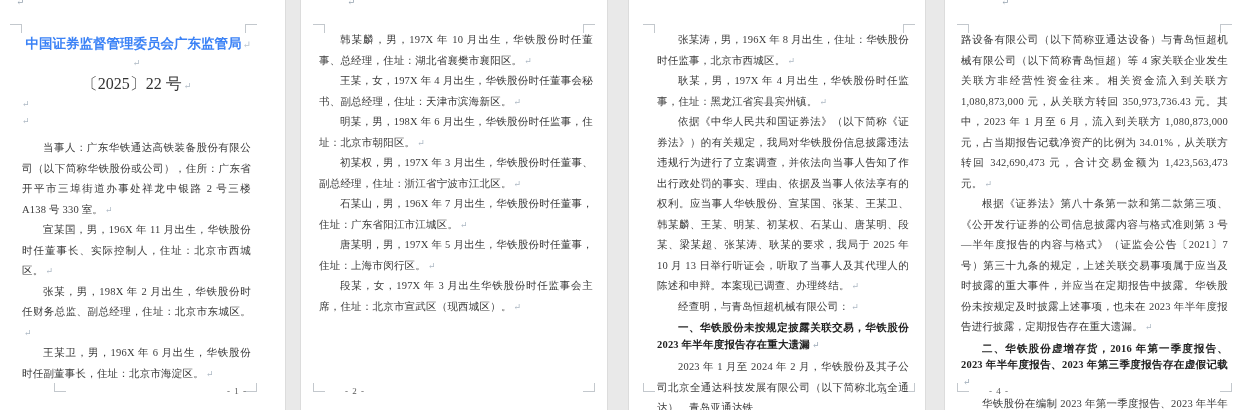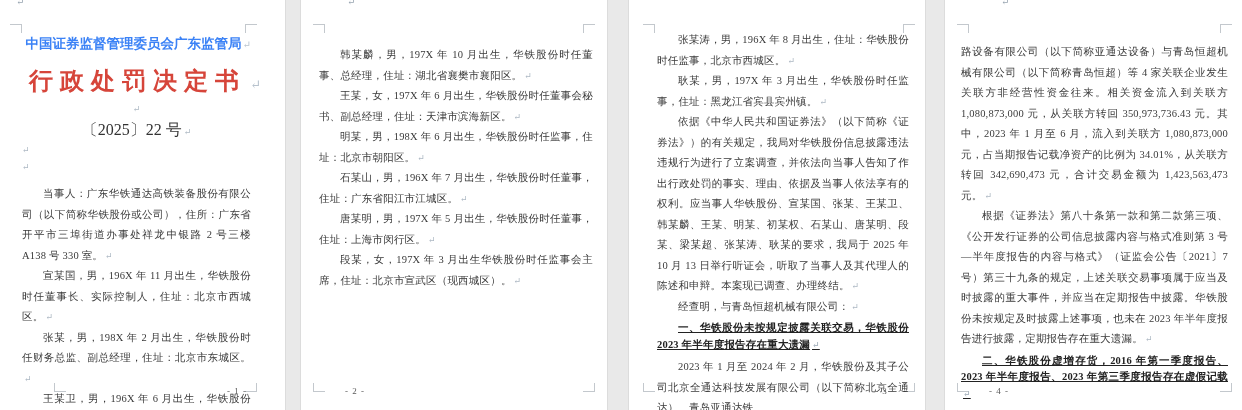--- a/index.html
+++ b/index.html
@@ -14,32 +14,32 @@
     border-left:1px solid #dcdcdc;border-right:1px solid #dcdcdc;
     color:#3a3a3a;
   }
   .page1{width:286px;border-left:none;}
   .page2{width:308px;margin-left:14px;}
   .page3{width:298px;margin-left:20px;}
   .page4{width:298px;margin-left:18px;border-right:none;}
 
   .content{position:relative;height:100%;box-sizing:border-box;}
   .page1 .content{padding:34px 34px 0 22px;}
-  .page2 .content{padding:45px 14px 0 18px;}
+  .page2 .content{padding:30px 14px 0 18px;}
   .page3 .content{padding:30px 16px 0 28px;}
-  .page4 .content{padding:42px 14px 0 16px;}
+  .page4 .content{padding:30px 14px 0 16px;}
 
   .para{
     font-size:10.5px;line-height:20.5px;letter-spacing:.2px;
     text-align:justify;text-indent:2em;color:#3a3a3a;
   }
   .para::after{content:"\21B5";color:#aeb9c4;font-size:9px;margin-left:2px;}
   .para.cont::after{content:"";}
   .para.noindent{text-indent:0;}
-  .para.bold{font-weight:bold;color:#222;line-height:16.5px;margin:3px 0 4px 0;text-decoration:underline;}
+  .para.bold{font-weight:bold;color:#222;line-height:16.5px;margin:3px 0 4px 0;}
 
   
   .agency-title{
     color:#3b82f6;font-weight:bold;font-size:13.5px;line-height:20px;
     text-align:right;white-space:nowrap;
   }
   .agency-title::after{content:"\21B5";color:#b8c3ce;font-size:10px;font-weight:normal;margin-left:1px;}
   .main-title{
     color:#d6453a;font-weight:bold;font-size:24px;line-height:32px;
     letter-spacing:7px;text-align:center;margin-top:10px;white-space:nowrap;text-indent:7px;
@@ -86,21 +86,20 @@
 <div class="spread">
 
   <div class="page page1">
     <span class="top-cut-mark">↵</span>
     <span class="cmark tl"></span>
     <span class="cmark tr"></span>
     <span class="cmark bl"></span>
     <span class="cmark br"></span>
     <div class="content">
       <div class="agency-title">中国证券监督管理委员会广东监管局</div>
-      <div class="main-title">行政处罚决定书</div>
       <div class="blankline center">↵</div>
       <div class="doc-number">〔2025〕22 号</div>
       <div class="blankline">↵</div>
       <div class="blankline">↵</div>
       <div class="body-block">
           <div class="para">当事人：广东华铁通达高铁装备股份有限公司（以下简称华铁股份或公司），住所：广东省开平市三埠街道办事处祥龙中银路 2 号三楼 A138 号 330 室。</div>
           <div class="para">宣某国，男，196X 年 11 月出生，华铁股份时任董事长、实际控制人，住址：北京市西城区。</div>
           <div class="para">张某，男，198X 年 2 月出生，华铁股份时任财务总监、副总经理，住址：北京市东城区。</div>
           <div class="para">王某卫，男，196X 年 6 月出生，华铁股份时任副董事长，住址：北京市海淀区。</div>
         </div>
@@ -110,39 +109,40 @@
 
   <div class="page page2">
     <span class="top-cut-mark">↵</span>
     <span class="cmark tl"></span>
     <span class="cmark tr"></span>
     <span class="cmark bl"></span>
     <span class="cmark br"></span>
     <div class="content">
       <div>
           <div class="para">韩某麟，男，197X 年 10 月出生，华铁股份时任董事、总经理，住址：湖北省襄樊市襄阳区。</div>
-          <div class="para">王某，女，197X 年 6 月出生，华铁股份时任董事会秘书、副总经理，住址：天津市滨海新区。</div>
+          <div class="para">王某，女，197X 年 4 月出生，华铁股份时任董事会秘书、副总经理，住址：天津市滨海新区。</div>
           <div class="para">明某，男，198X 年 6 月出生，华铁股份时任监事，住址：北京市朝阳区。</div>
+          <div class="para">初某权，男，197X 年 3 月出生，华铁股份时任董事、副总经理，住址：浙江省宁波市江北区。</div>
           <div class="para">石某山，男，196X 年 7 月出生，华铁股份时任董事，住址：广东省阳江市江城区。</div>
           <div class="para">唐某明，男，197X 年 5 月出生，华铁股份时任董事，住址：上海市闵行区。</div>
           <div class="para">段某，女，197X 年 3 月出生华铁股份时任监事会主席，住址：北京市宣武区（现西城区）。</div>
         </div>
     </div>
     <div class="page-number pn-left">- 2 -</div>
   </div>
 
   <div class="page page3">
     <span class="cmark tl"></span>
     <span class="cmark tr"></span>
     <span class="cmark bl"></span>
     <span class="cmark br"></span>
     <div class="content">
       <div>
           <div class="para">张某涛，男，196X 年 8 月出生，住址：华铁股份时任监事，北京市西城区。</div>
-          <div class="para">耿某，男，197X 年 3 月出生，华铁股份时任监事，住址：黑龙江省宾县宾州镇。</div>
+          <div class="para">耿某，男，197X 年 4 月出生，华铁股份时任监事，住址：黑龙江省宾县宾州镇。</div>
           <div class="para">依据《中华人民共和国证券法》（以下简称《证券法》）的有关规定，我局对华铁股份信息披露违法违规行为进行了立案调查，并依法向当事人告知了作出行政处罚的事实、理由、依据及当事人依法享有的权利。应当事人华铁股份、宣某国、张某、王某卫、韩某麟、王某、明某、初某权、石某山、唐某明、段某、梁某超、张某涛、耿某的要求，我局于 2025 年 10 月 13 日举行听证会，听取了当事人及其代理人的陈述和申辩。本案现已调查、办理终结。</div>
           <div class="para">经查明，与青岛恒超机械有限公司：</div>
           <div class="para bold">一、华铁股份未按规定披露关联交易，华铁股份 2023 年半年度报告存在重大遗漏</div>
           <div class="para cont">2023 年 1 月至 2024 年 2 月，华铁股份及其子公司北京全通达科技发展有限公司（以下简称北京全通达）、青岛亚通达铁</div>
         </div>
     </div>
     <div class="page-number pn-right">- 3 -</div>
   </div>
 
   <div class="page page4">

